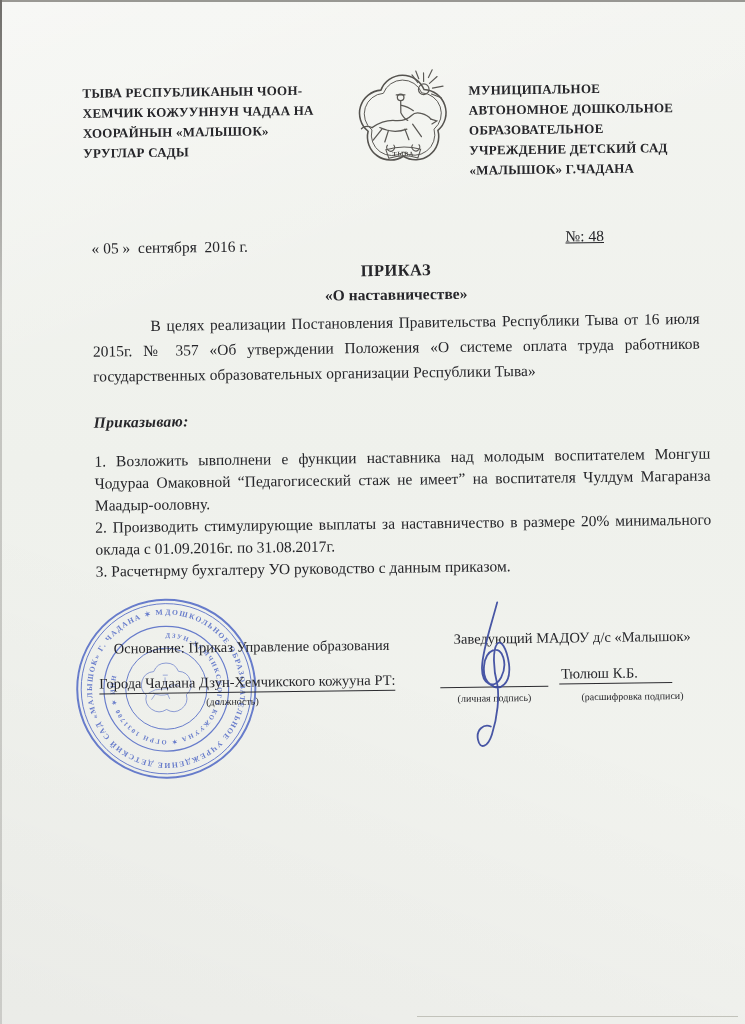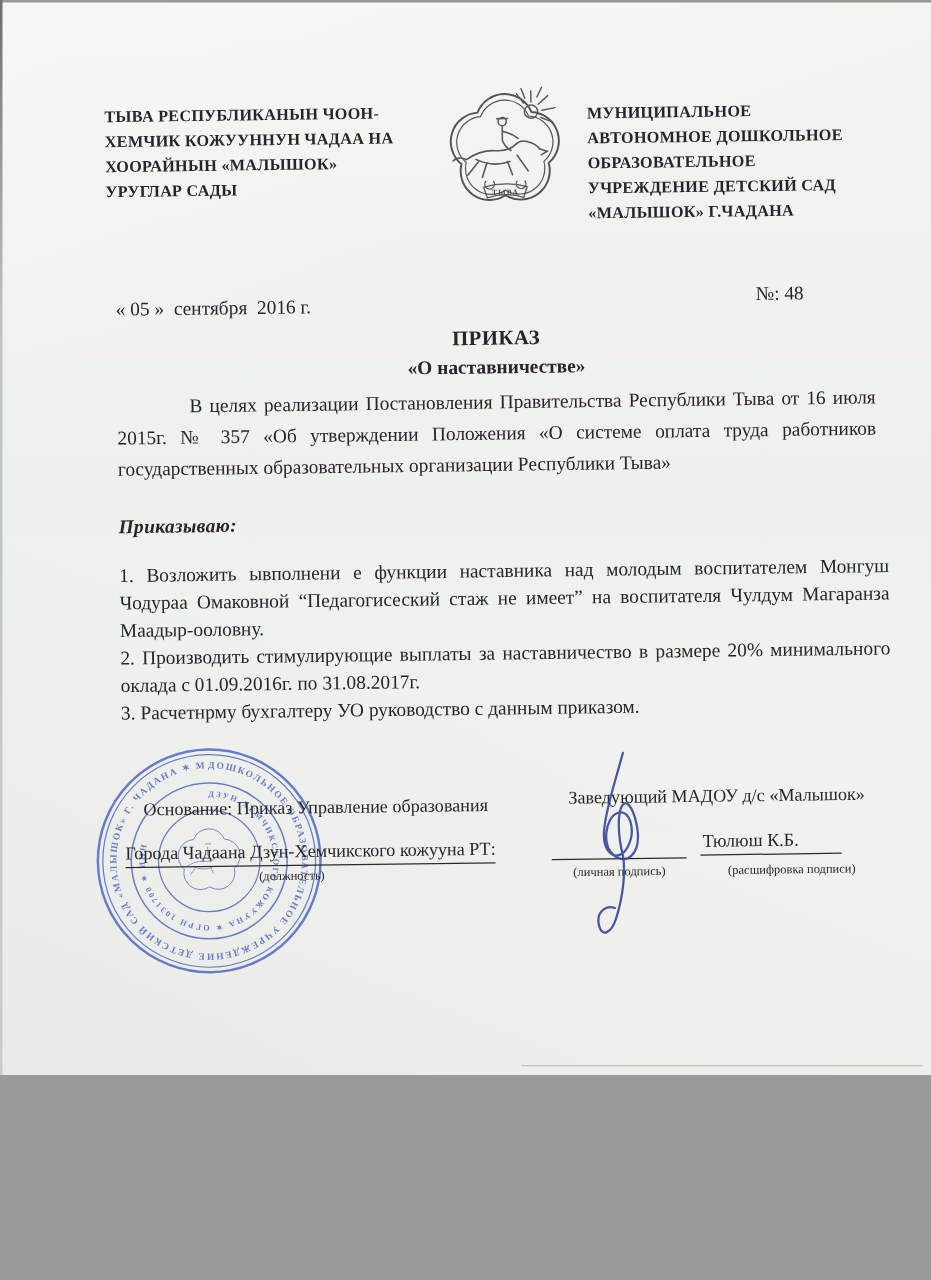--- a/index.html
+++ b/index.html
@@ -1,38 +1,38 @@
 <!DOCTYPE html>
 <html lang="ru"><head>
 <meta charset="utf-8">
 <style>
   html,body{margin:0;padding:0;background:#9a9a96;}
   .scan{
-    position:relative;width:745px;height:860px;margin:0 auto;overflow:hidden;
+    position:relative;width:745px;height:1024px;margin:0 auto;overflow:hidden;
     background:
       linear-gradient(160deg, rgba(255,255,255,.35) 0%, rgba(0,0,0,0) 30%),
       linear-gradient(20deg, rgba(0,0,0,.03) 0%, rgba(0,0,0,0) 40%),
       linear-gradient(180deg,#f3f4f0 0%,#eff1ec 45%,#f2f3ef 100%);
     font-family:"Liberation Serif","DejaVu Serif",serif;
     color:#26262a;
   }
   .edge-top{position:absolute;top:0;left:0;right:0;height:2px;background:#817f7a;opacity:.8;}
   .edge-left{position:absolute;top:0;left:0;width:2px;height:100%;
     background:linear-gradient(#6f6d69 0%,rgba(111,109,105,.35) 30%,rgba(111,109,105,.25) 100%);}
   .edge-bottom{position:absolute;bottom:7px;left:56%;right:1%;height:1px;background:#c2c2ba;}
   .content{position:absolute;inset:0;transform:rotate(-0.75deg);transform-origin:50% 50%;}
 
   .org{position:absolute;font-weight:bold;font-size:13px;line-height:20px;white-space:pre-line;letter-spacing:.2px;}
   .org-left{left:88px;top:80px;width:262px;}
   .org-right{left:474px;top:82px;width:240px;}
   .emblem{position:absolute;left:350px;top:60px;width:116px;height:116px;}
 
   .date-row{position:absolute;top:230px;left:95px;right:60px;font-size:15.5px;}
   .doc-date{position:absolute;left:0;top:6px;}
-  .doc-number{position:absolute;left:512px;top:0;}
+  .doc-number{position:absolute;left:474px;top:0;text-decoration:underline;}
 
   .title{position:absolute;top:261px;left:95px;width:608px;text-align:center;font-weight:bold;font-size:16.5px;letter-spacing:.4px;}
   .subtitle{position:absolute;top:286px;left:95px;width:608px;text-align:center;font-weight:bold;font-size:15.5px;}
 
   .preamble{position:absolute;top:310px;left:95px;width:607px;margin:0;font-size:15.5px;line-height:25px;
     text-align:justify;text-align-last:left;text-indent:58px;}
 
   .order-word{position:absolute;top:410px;left:95px;font-size:15.5px;font-weight:bold;font-style:italic;letter-spacing:.3px;}
 
   .items{position:absolute;top:447px;left:95px;width:616px;font-size:15.5px;line-height:22px;}

